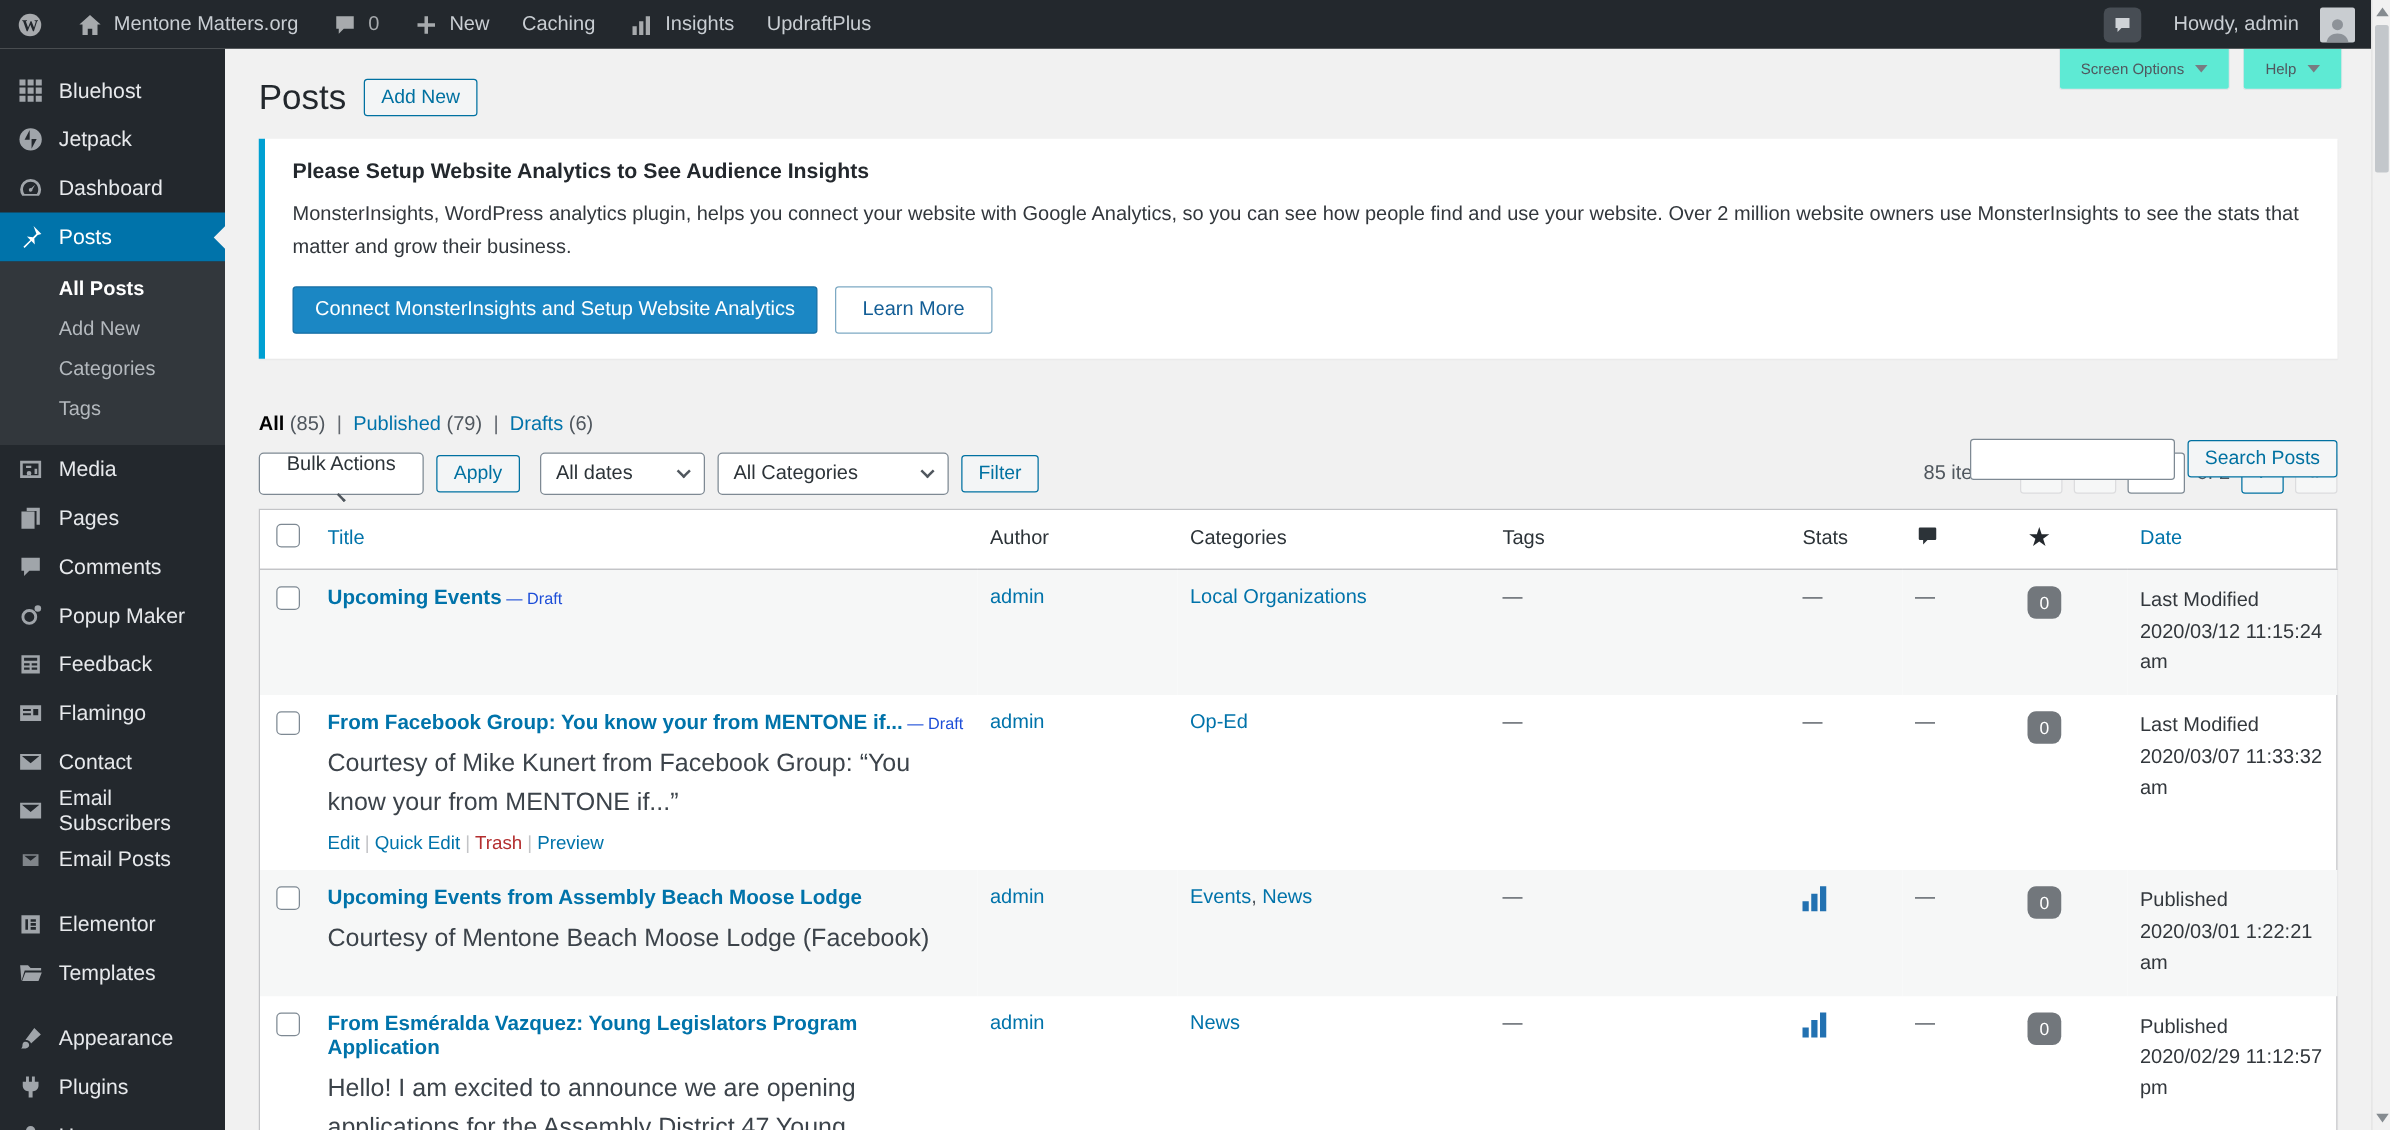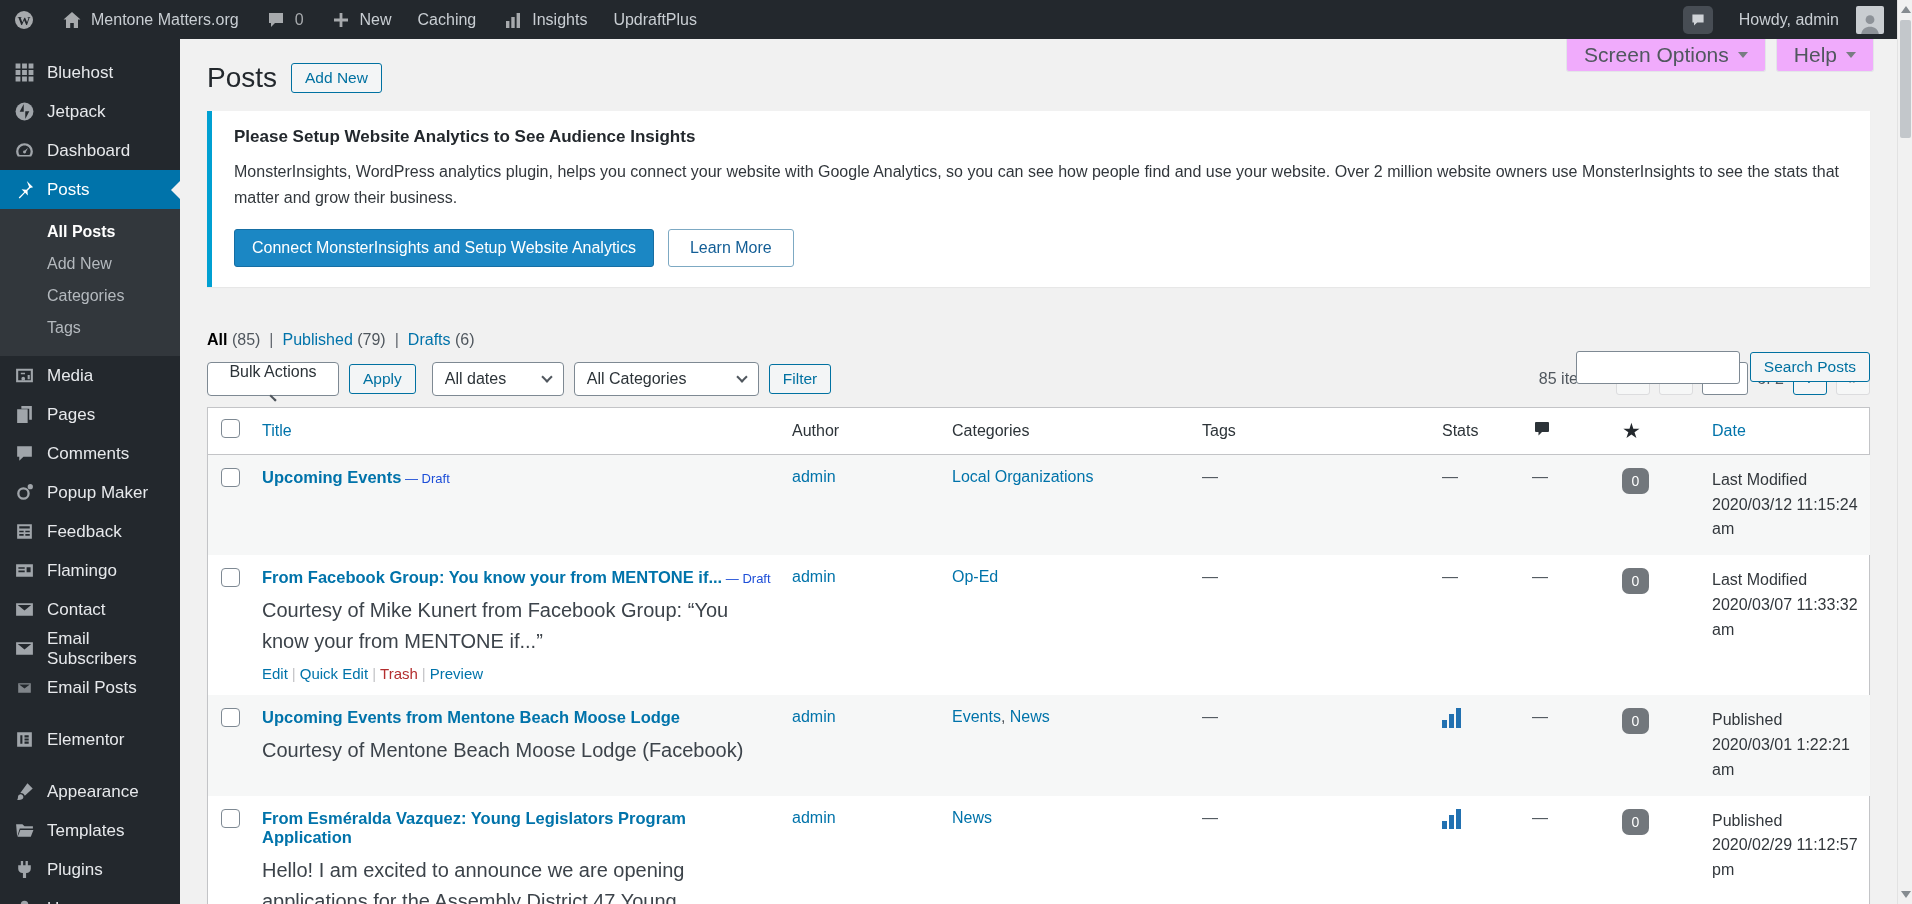--- a/index.html
+++ b/index.html
@@ -37,21 +37,21 @@
   .sb-item.active::after { content:""; position:absolute; right:0; top:50%; margin-top:-9px;
     border:9px solid transparent; border-right-color:#f1f1f1; }
   .sb-sub { background:#32373c; padding:7px 0 12px; }
   .sb-sub-item { padding:7px 0 7px 47px; color:#b4b9be; font-size:16px; cursor:pointer; }
   .sb-sub-item.current { color:#fff; font-weight:bold; }
 
   
   .content { position:absolute; left:180px; top:39px; width:1717px; height:865px; overflow:hidden; }
 
   .screen-tabs { position:absolute; top:0; right:23px; display:flex; gap:10px; z-index:10; }
-  .screen-tab { background:#f0abfc; color:#50575e; font-size:21px; height:33px; display:flex; align-items:center; gap:9px;
+  .screen-tab { background:#5eead4; color:#50575e; font-size:12px; height:33px; display:flex; align-items:center; gap:9px;
     padding:0 17px; border-radius:0 0 3px 3px; border:1px solid #e3e5e8; border-top:none; cursor:pointer; }
   .tri-down { width:0; height:0; border-left:5px solid transparent; border-right:5px solid transparent; border-top:6px solid #787c82; }
 
   .page-head { display:flex; align-items:center; gap:14px; margin:23px 27px 0; }
   .page-title { font-size:28px; font-weight:400; color:#23282d; }
   .btn-outline { background:#f3f5f6; color:#0071a1; border:1px solid #0071a1; border-radius:3px;
     font-size:15.5px; padding:5px 13px; cursor:pointer; font-family:inherit; white-space:nowrap; }
 
   
   .notice { margin:17px 27px 0; background:#fff; border-left:5px solid #00a0d2; box-shadow:0 1px 1px rgba(0,0,0,.04);
@@ -304,35 +304,35 @@
         <span class="sb-label">Email Posts</span>
       </div>
       <div class="sb-item gap">
         <span class="sb-icon">
           <svg viewBox="0 0 20 20" fill="currentColor">
             <path d="M3 3h14v14H3zm3 3v8h2V6zm4 0v2h4V6zm0 3v2h4V9zm0 3v2h4v-2z"></path>
           </svg>
         </span>
         <span class="sb-label">Elementor</span>
       </div>
+      <div class="sb-item">
+        <span class="sb-icon">
+          <svg viewBox="0 0 20 20" fill="currentColor">
+            <path d="M2 4h6l2 2h8v2H5.5L3 16zm1.5 12L6 9.5h12.5L16 16z"></path>
+          </svg>
+        </span>
+        <span class="sb-label">Templates</span>
+      </div>
       <div class="sb-item gap">
         <span class="sb-icon">
           <svg viewBox="0 0 20 20" fill="currentColor">
             <path d="M12.8 2.2l5 5L10.3 14c-.6-1.8-2.4-2.9-4.3-2.6zM5.6 12.8c1.8-.4 3.5 1 3.3 2.8-.2 1.7-2.2 2.7-6.2 2.3 1.4-1 .9-2.5 1.2-3.4.2-.9.8-1.5 1.7-1.7z"></path>
           </svg>
         </span>
         <span class="sb-label">Appearance</span>
-      </div>
-      <div class="sb-item">
-        <span class="sb-icon">
-          <svg viewBox="0 0 20 20" fill="currentColor">
-            <path d="M2 4h6l2 2h8v2H5.5L3 16zm1.5 12L6 9.5h12.5L16 16z"></path>
-          </svg>
-        </span>
-        <span class="sb-label">Templates</span>
       </div>
       <div class="sb-item">
         <span class="sb-icon">
           <svg viewBox="0 0 20 20" fill="currentColor">
             <path d="M6.5 2h2.2v4H11V2h2.2v4H16v3.2c0 2.3-1.8 4.1-4.1 4.1h-.4V18H8.5v-4.7h-.4C5.8 13.3 4 11.5 4 9.2V6h2.5z"></path>
           </svg>
         </span>
         <span class="sb-label">Plugins</span>
       </div>
       <div class="sb-item">
@@ -470,21 +470,21 @@
             <td><span class="dash">—</span></td>
             <td><span class="dash">—</span></td>
             <td><span class="likes-badge">0</span></td>
             <td>
               <div class="date-status">Last Modified</div>
               <div class="date-value">2020/03/07 11:33:32 am</div>
             </td>
           </tr>
           <tr class="alt">
             <td class="cell-cb"><span class="cb"></span></td>
-            <td class="cell-title"><a class="row-title">Upcoming Events from Mentone Beach Moose Lodge</a><div class="row-excerpt">Courtesy of Mentone Beach Moose Lodge (Facebook)</div></td>
+            <td class="cell-title"><a class="row-title">Upcoming Events from Assembly Beach Moose Lodge</a><div class="row-excerpt">Courtesy of Mentone Beach Moose Lodge (Facebook)</div></td>
             <td><a class="link">admin</a></td>
             <td><a class="link">Events</a>, <a class="link">News</a></td>
             <td><span class="dash">—</span></td>
             <td><span class="stats-chart">
                 <i></i>
                 <i></i>
                 <i></i>
               </span></td>
             <td><span class="dash">—</span></td>
             <td><span class="likes-badge">0</span></td>

